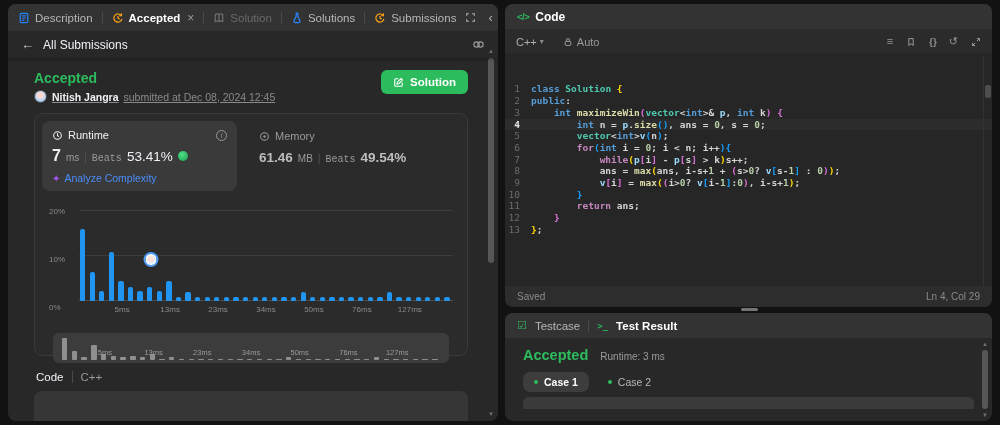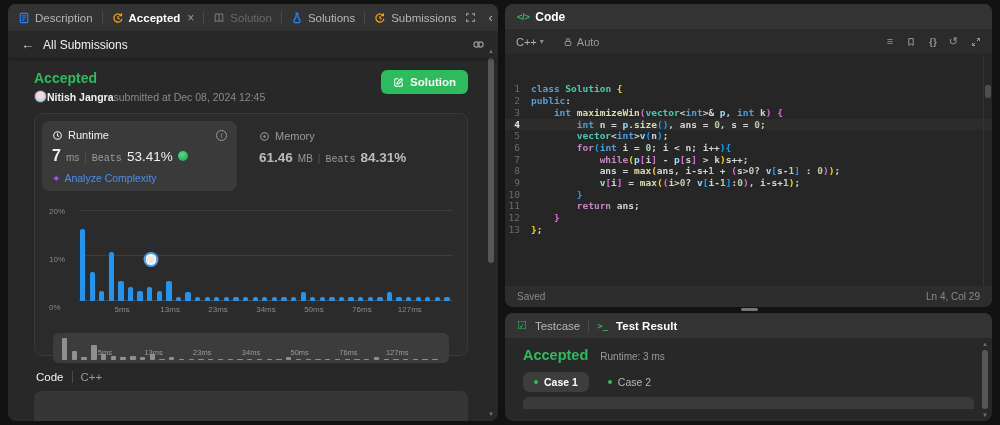--- a/index.html
+++ b/index.html
@@ -19,21 +19,21 @@
   .icon-desc { color:#2486ff; } .icon-hist { color:#ffa116; } .icon-book { color:#6e6e6e; } .icon-flask { color:#2486ff; }
   .chev { font-size:13px; color:#b0b0b0; line-height:1; }
 
   .subheader { height:27px; display:flex; align-items:center; gap:9px; padding:0 13px; color:#eff1f6; font-size:12px; box-shadow:0 1px 3px rgba(0,0,0,.35); position:relative; z-index:2; }
   .back { font-size:13px; color:#d0d0d0; }
   .sub-link { margin-left:auto; color:#9a9a9a; }
 
   .lp-content { position:relative; height:363px; padding:12px 30px 0 26px; overflow:hidden; }
   .result-row { display:flex; justify-content:space-between; align-items:flex-start; }
   .accepted-h { color:#2cbb5d; font-size:14px; font-weight:bold; }
-  .submitted { display:flex; align-items:center; margin-top:4px; font-size:10.5px; color:#8a8a8a; }
+  .submitted { display:flex; align-items:center; gap:5px; margin-top:4px; font-size:10.5px; color:#8a8a8a;text-decoration:underline; }
   .avatar { width:13px; height:13px; border-radius:50%; background:radial-gradient(circle at 50% 40%, #ffd9cf 0 28%, #bcd9f5 55%, #6fa7dd); border:1px solid #555; }
   .author { color:#eff1f6; font-weight:bold; }
   .solution-btn { display:flex; align-items:center; gap:6px; background:#2cbb5d; color:#fff; border:none; border-radius:6px; height:24px; padding:0 12px; font-size:11.5px; font-weight:bold; cursor:pointer; font-family:inherit; }
 
   .stats-card { margin-top:10px; border:1px solid #3a3a3a; background:#2b2b2b; border-radius:8px; height:243px; }
   .stats-row { display:flex; padding:7px 7px 0 7px; }
   .runtime-box { width:195px; background:#3a3a3a; border-radius:8px; padding:8px 10px 7px 10px; cursor:pointer; }
   .rt-head { display:flex; align-items:center; gap:5px; color:#eff1f6; font-size:11px; }
   .rt-head .grow { flex:1; }
   .info-i { width:11px; height:11px; border:1px solid #9a9a9a; border-radius:50%; color:#9a9a9a; font-size:7px; display:flex; align-items:center; justify-content:center; font-style:italic; }
@@ -250,21 +250,21 @@
                   <circle cx="8" cy="8" r="5.6"></circle>
                   <circle cx="8" cy="8" r="1.7" fill="#9a9a9a" stroke="none"></circle>
                 </svg>
               <span>Memory</span>
             </div>
             <div class="mem-val">
               <span class="gbig">61.46</span>
               <span class="unit">MB</span>
               <span class="pipe">|</span>
               <span class="beats-l">Beats</span>
-              <span class="gbig">84.31%</span>
+              <span class="gbig">49.54%</span>
             </div>
           </div>
         </div>
 
         <div class="chart">
           <span class="ylab yl-20">20%</span>
           <span class="ylab yl-10">10%</span>
           <span class="ylab yl-0">0%</span>
           <div class="plot">
             <div class="gridline gl-100"></div>

